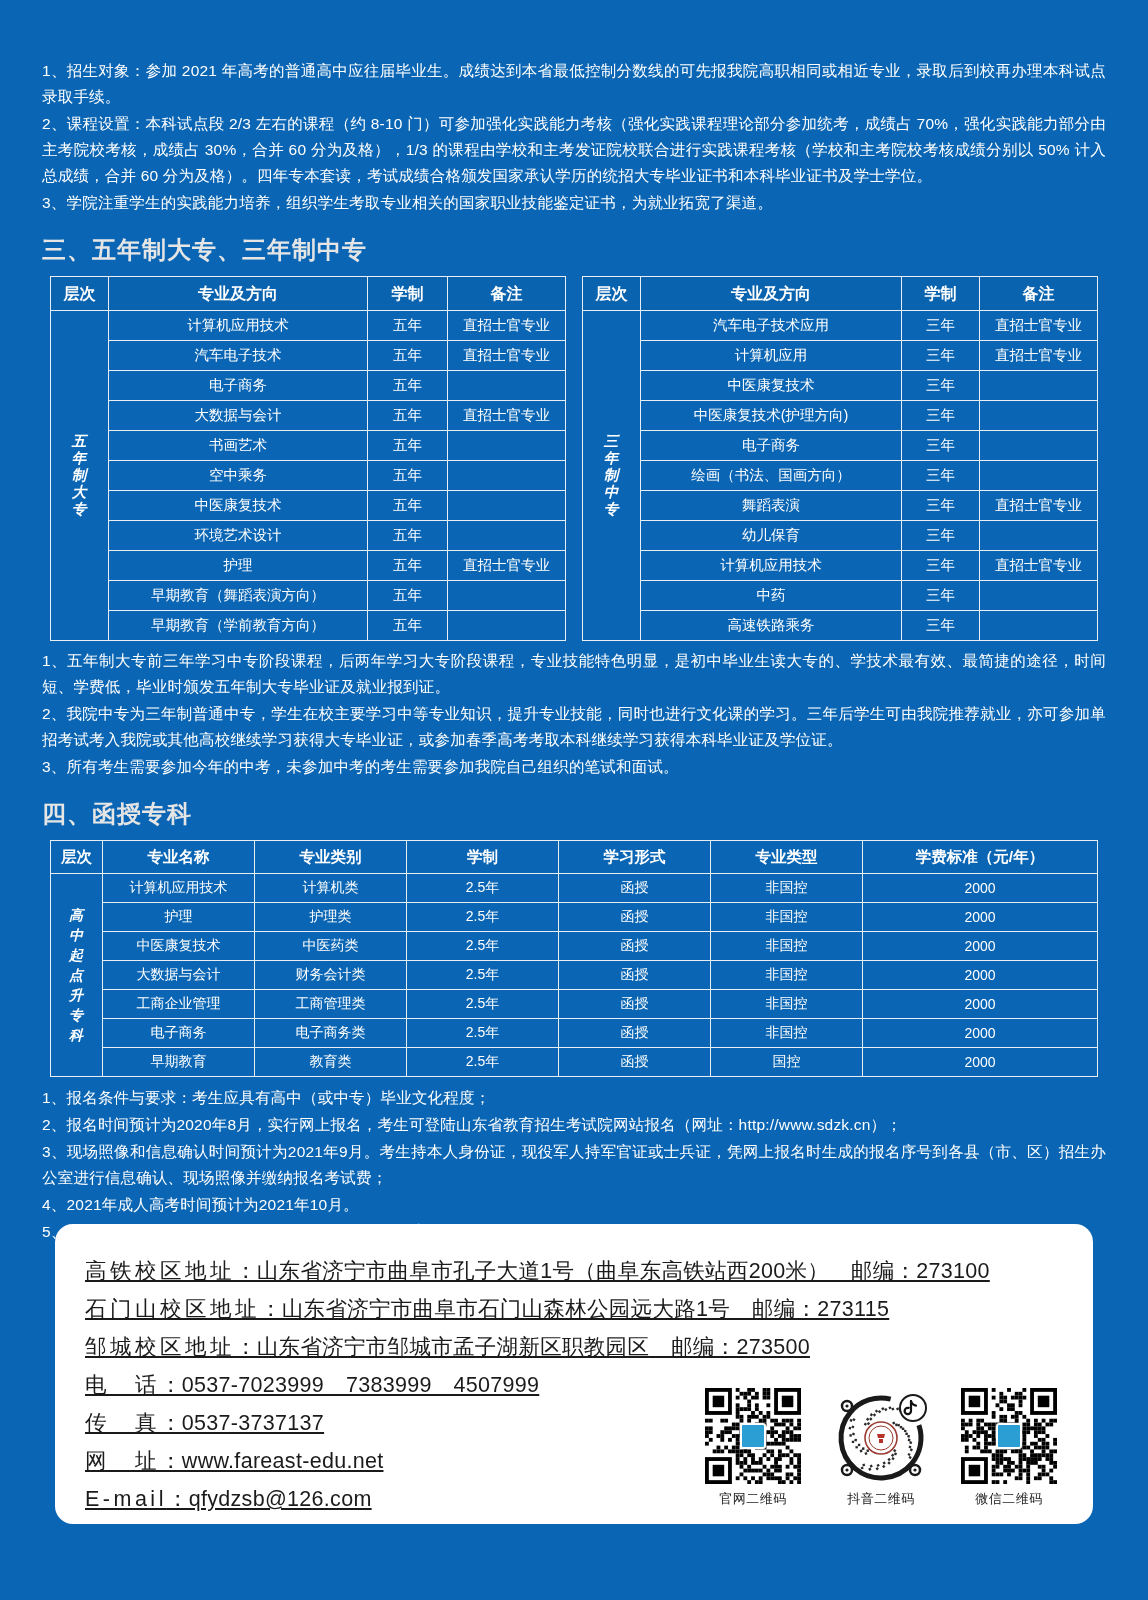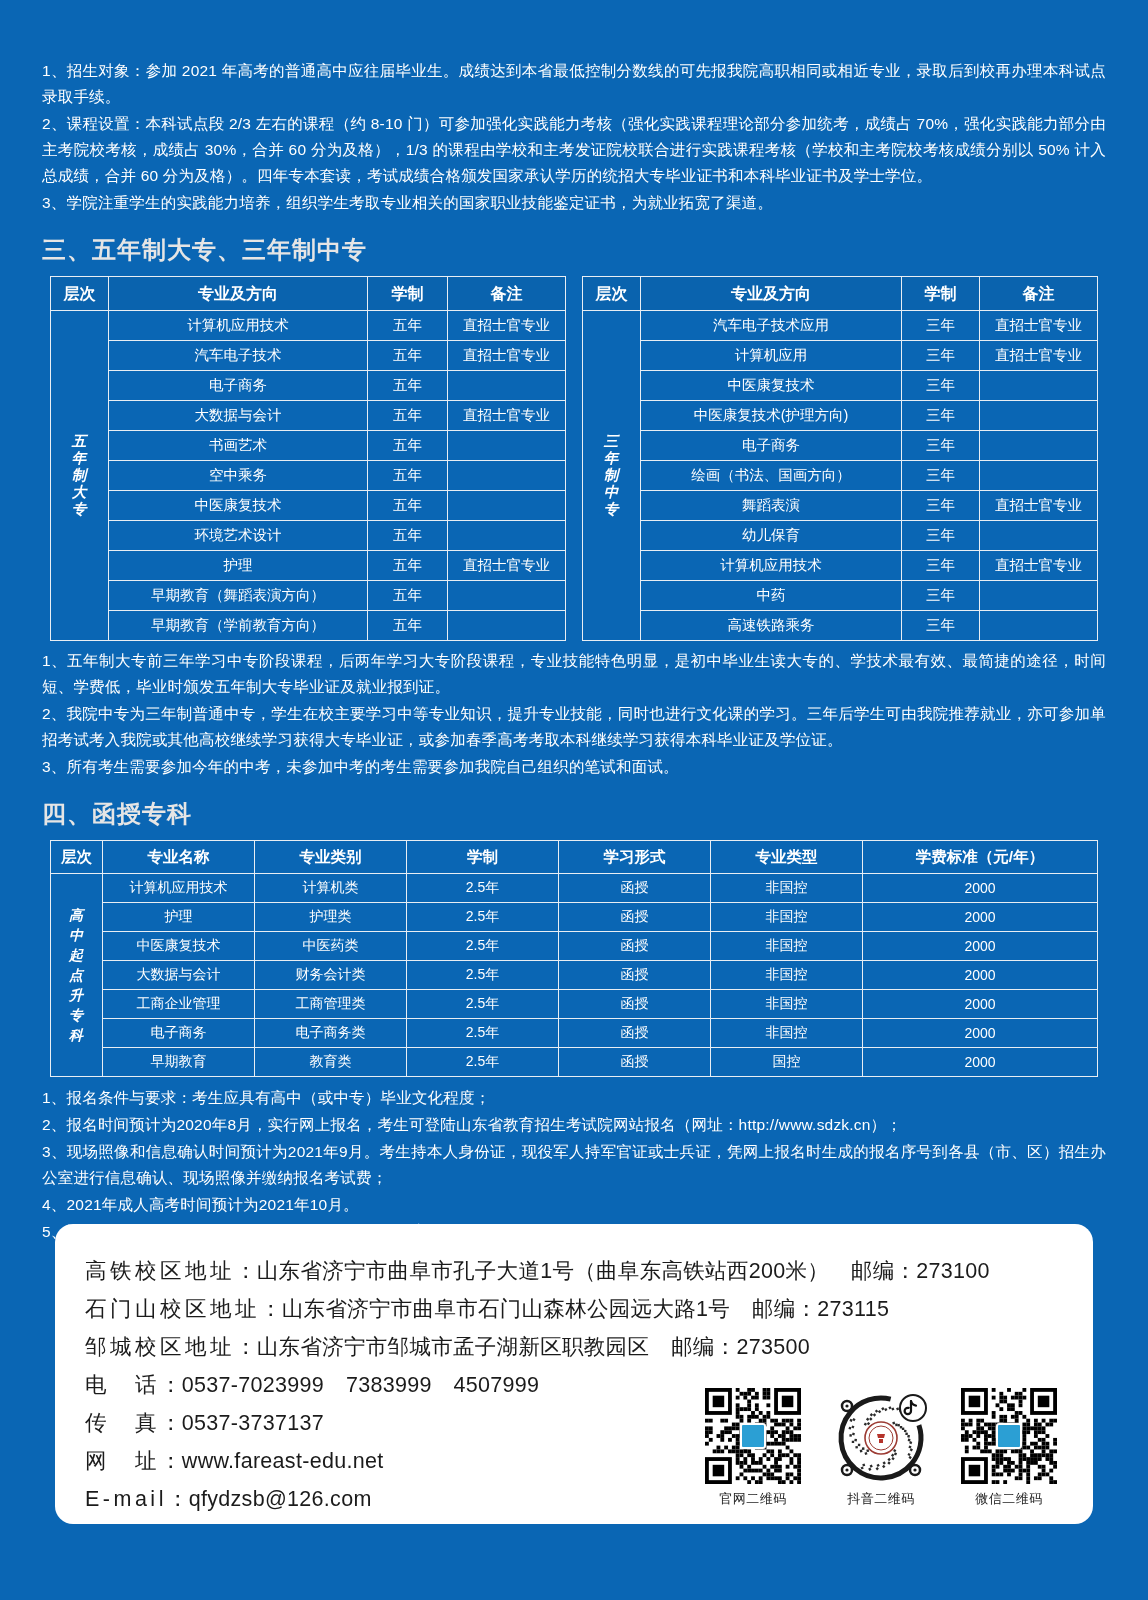--- a/index.html
+++ b/index.html
@@ -127,21 +127,21 @@
   .card {
     position: absolute;
     left: 55px;
     top: 1224px;
     width: 1038px;
     height: 300px;
     background: #ffffff;
     border-radius: 18px;
     color: #1a1a1a;
   }
-  .card-inner { padding: 28px 0 12px 30px; position: relative; height: 100%; }
+  .card-inner { padding: 28px 0 12px 30px; position: relative; height: 100%; text-decoration: underline; }
   .c-line {
     font-size: 21.5px;
     line-height: 38px;
     color: #1b1b1b;
     white-space: nowrap;
     letter-spacing: .3px;
   }
   .c-line .lbl { letter-spacing: 3.5px; }
 
   .qr-area {

